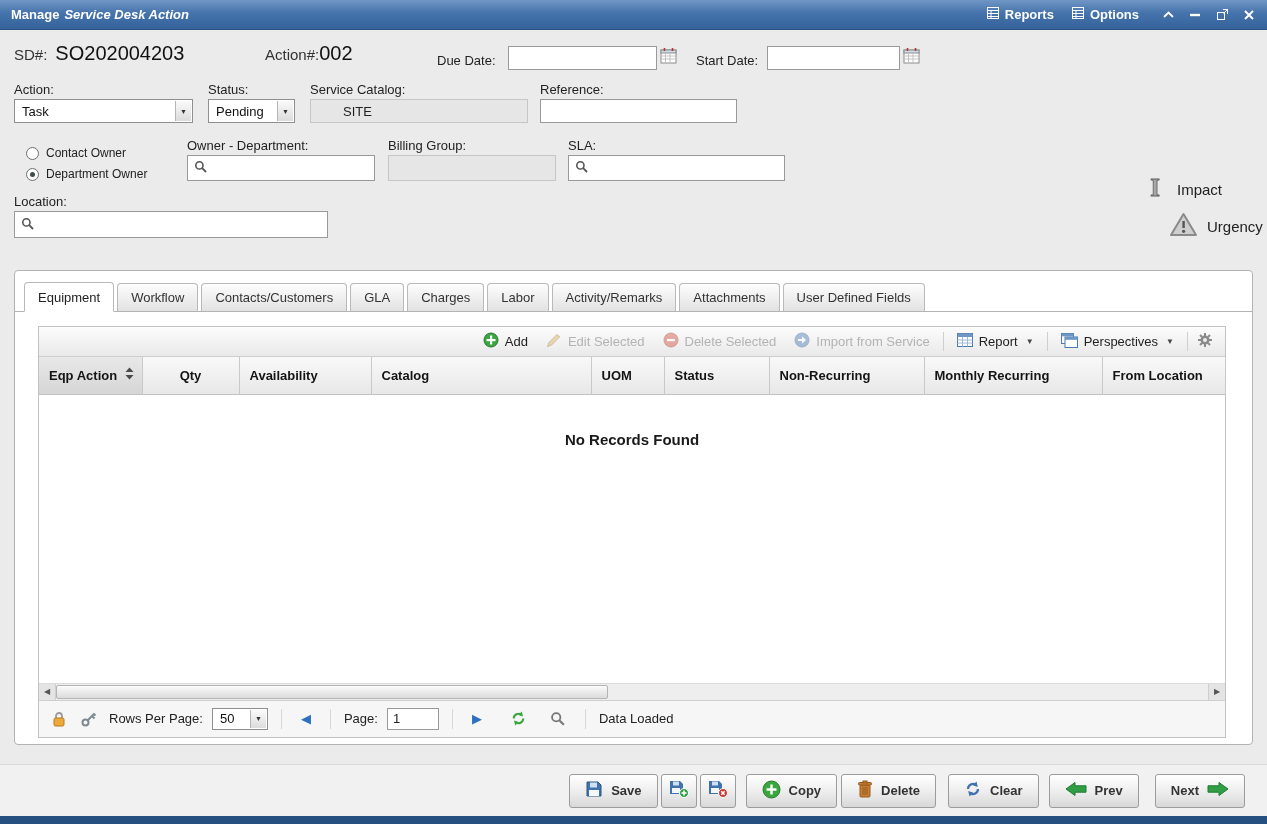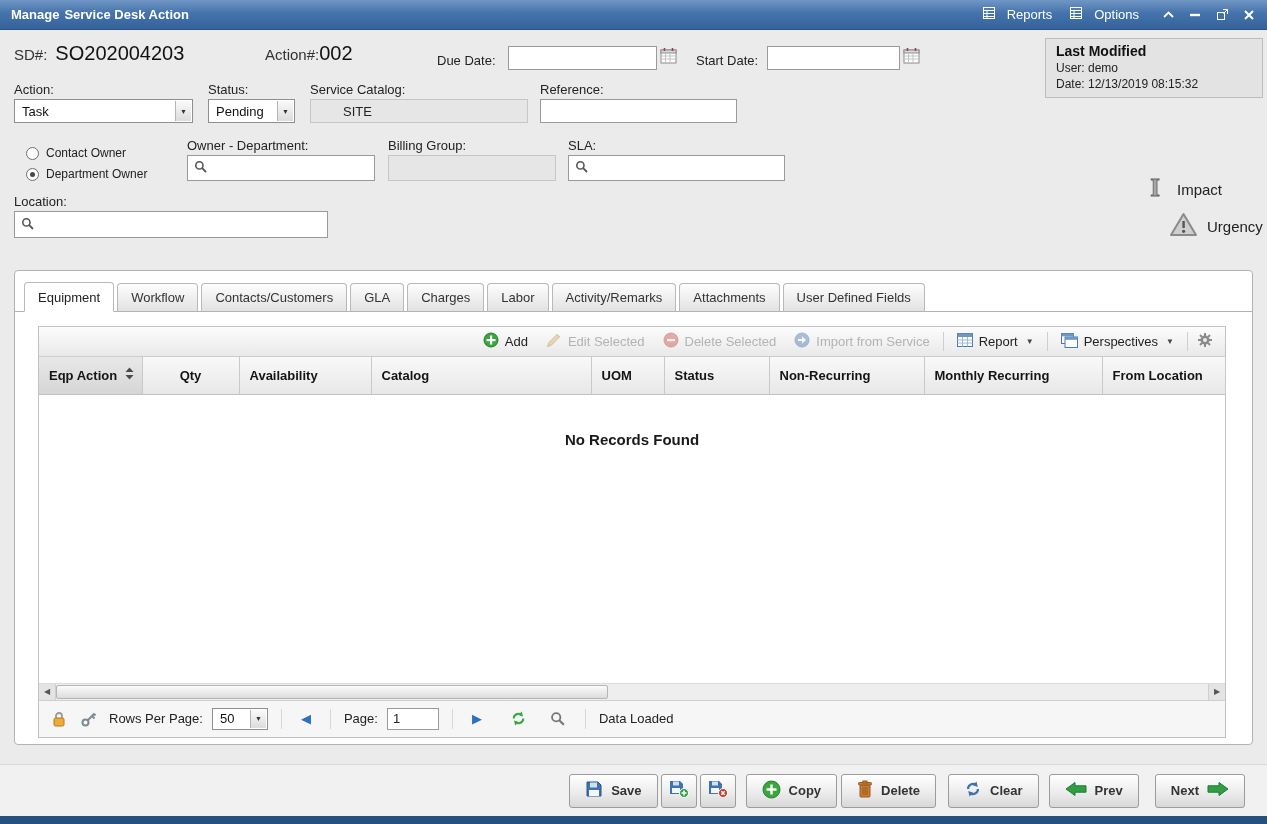--- a/index.html
+++ b/index.html
@@ -3,23 +3,23 @@
 <meta charset="utf-8">
 <style>
 *{margin:0;padding:0;box-sizing:border-box}
 html,body{background:#fff}
 body{font-family:"Liberation Sans",sans-serif}
 .window{position:relative;width:1267px;height:824px;background:#ebebeb;overflow:hidden}
 
 
 .titlebar{position:absolute;top:0;left:0;width:100%;height:30px;background:linear-gradient(#7096c5 0%,#4573ab 45%,#35629a 100%);display:flex;align-items:center;padding:0 11px;color:#fff;border-bottom:1px solid #2c5587}
 .tb-title{font-size:13px;font-weight:bold;display:flex;gap:5px;align-items:baseline}
-.tb-main{}
+.tb-main{font-style:italic}
 .tb-right{margin-left:auto;display:flex;align-items:center;gap:18px}
-.tb-menu{display:flex;align-items:flex-start;gap:12px;font-size:13px;font-weight:normal;cursor:pointer}
+.tb-menu{display:flex;align-items:flex-start;gap:6px;font-size:13px;font-weight:bold;cursor:pointer}
 .win-ctls{display:flex;align-items:center;gap:13px;margin-left:4px}
 .winctl{display:flex;align-items:center;justify-content:center;width:14px;height:14px;cursor:pointer}
 
 
 .header{position:absolute;top:30px;left:0;width:100%;height:304px}
 .lbl{font-size:13px;color:#222;white-space:nowrap}
 .sd-label{font-size:15px;color:#333}
 .sd-value{font-size:20px;color:#111}
 .txt{border:1px solid #9a9a9a;background:#fff;font:13px "Liberation Sans",sans-serif;padding:0 5px;color:#222}
 .ro{border:1px solid #c6c6c6;background:#e6e6e6;font-size:13px;color:#222;display:flex;align-items:center}
@@ -173,25 +173,20 @@
           <line x1="12.5" y1="1" x2="12.5" y2="4" stroke="#b03a2e" stroke-width="1.6"></line>
           <g stroke="#c3c3c3">
             <line x1="1" y1="9" x2="16" y2="9"></line>
             <line x1="1" y1="12" x2="16" y2="12"></line>
             <line x1="5.5" y1="6" x2="5.5" y2="16"></line>
             <line x1="10" y1="6" x2="10" y2="16"></line>
           </g>
         </svg>
       </span>
 
-    <div class="lm-box">
-      <div class="lm-title">Last Modified</div>
-      <div class="lm-line">User: demo</div>
-      <div class="lm-line">Date: 12/13/2019 08:15:32</div>
-    </div>
 
     <span class="lbl" style="position:absolute;left:14px;top:52px">Action:</span>
     <div class="sel" style="position:absolute;left:14px;top:69px;width:179px;height:24px">
       <span>Task</span>
       <span class="sel-arrow">▼</span>
     </div>
 
     <span class="lbl" style="position:absolute;left:208px;top:52px">Status:</span>
     <div class="sel" style="position:absolute;left:208px;top:69px;width:87px;height:24px">
       <span>Pending</span>

